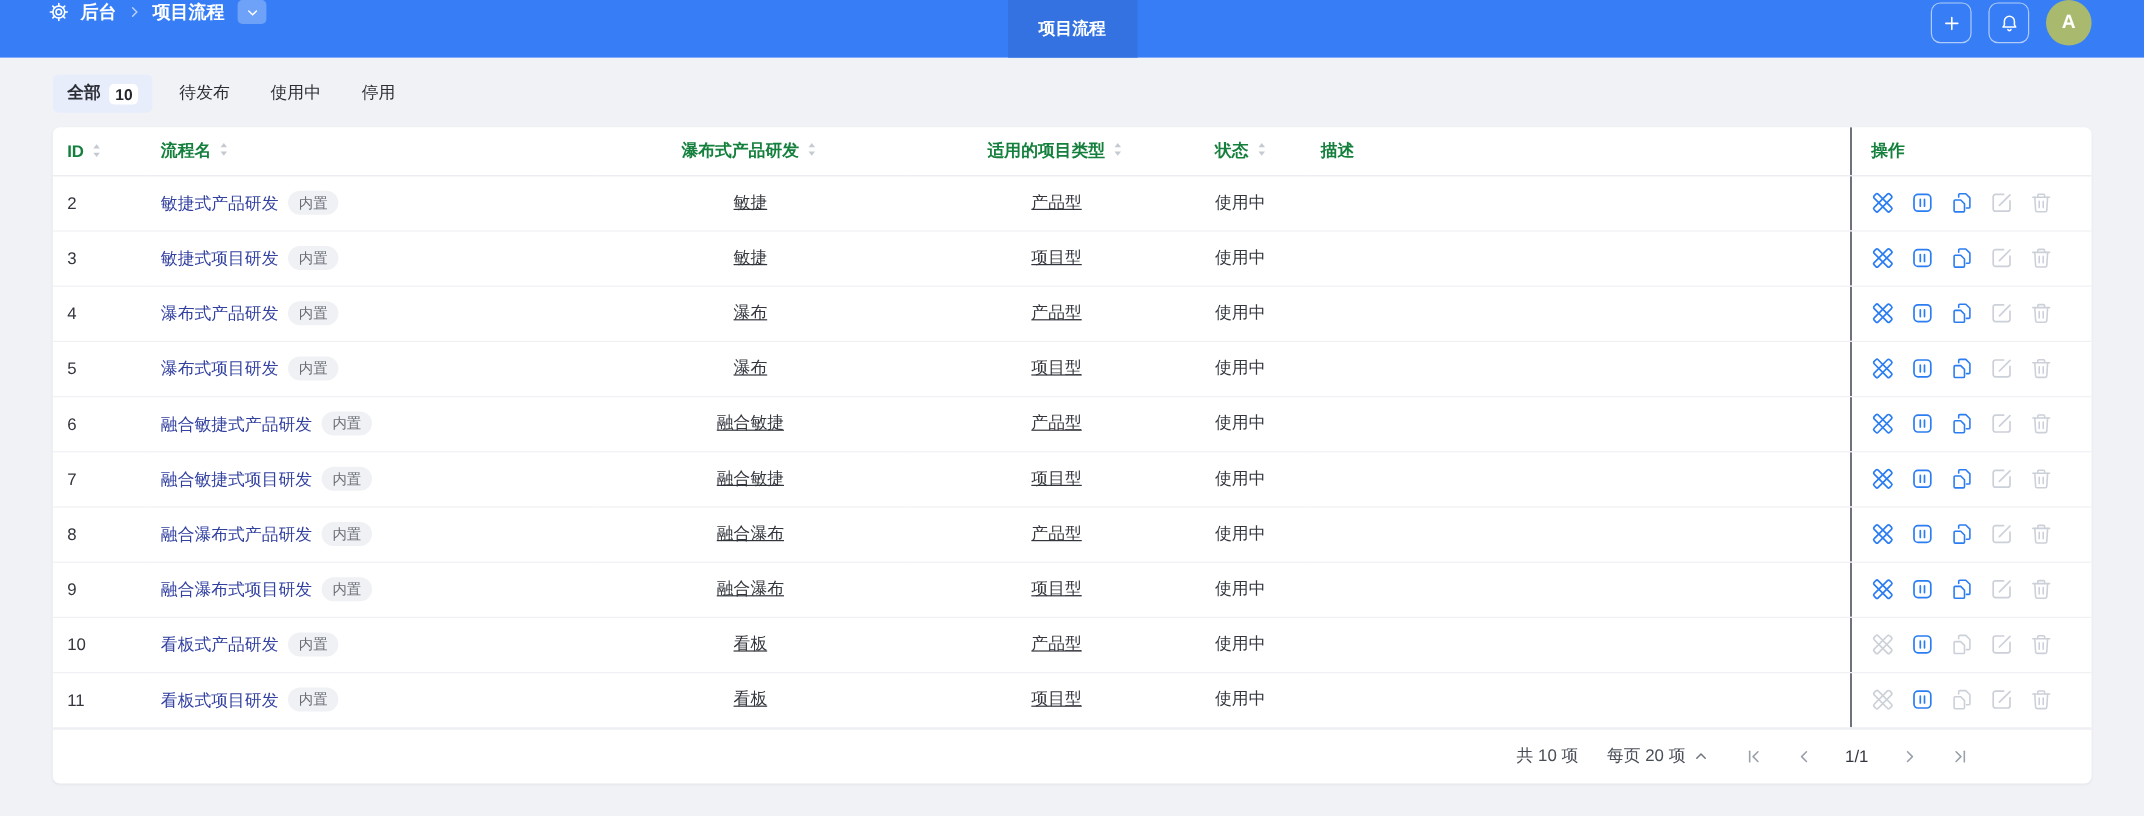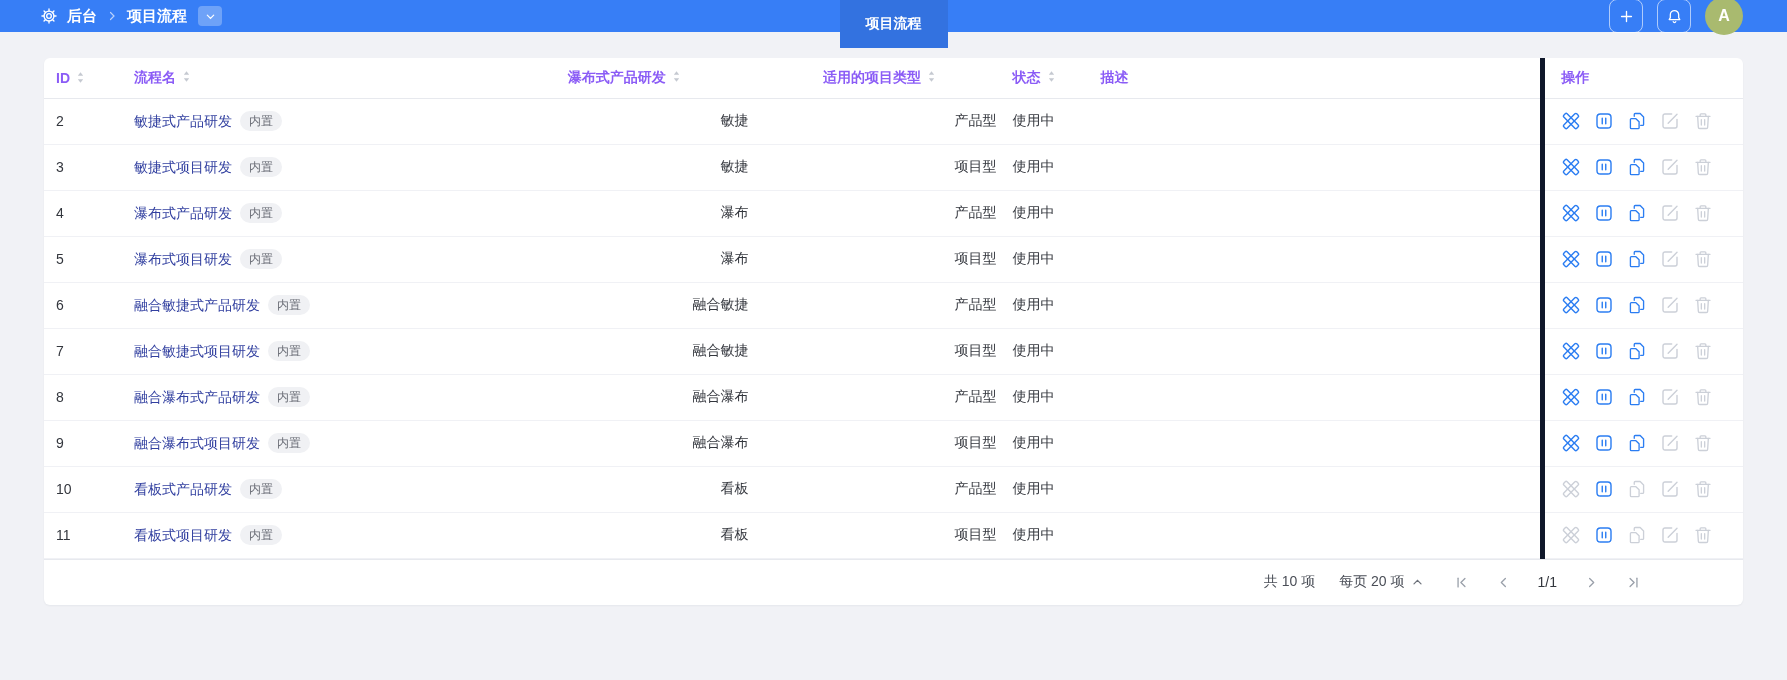--- a/index.html
+++ b/index.html
@@ -1,20 +1,20 @@
 <!DOCTYPE html>
 <html style="--c-topbar: #377EF6; --c-topbar-active-tab: #3372E0; --c-primary-button: #2E7FF2; --c-link: #3240A0; --c-action-enabled: #2B7DF2; --c-action-disabled: #CCD0D8; --c-avatar-bg: #A9BA6F; --c-active-filter-bg: #E7EDFB; --c-badge-bg: #F0F1F4;"><head>
 <meta charset="utf-8">
 <style>
   * { margin:0; padding:0; box-sizing:border-box; }
   html,body { width:1787px; height:680px; overflow:hidden; }
   body { background:#f1f2f6; font-family:"Liberation Sans","DejaVu Sans",sans-serif; font-size:14px; color:#2f3138; }
 
   
-  .topbar { position:relative; height:32px; background:var(--c-topbar,#377EF6); display:flex; align-items:center; padding:0 44px 0 40px; }
+  .topbar { position:relative; height:48px; background:var(--c-topbar,#377EF6); display:flex; align-items:flex-start; padding:0 44px 0 40px; }
   .tb-left { display:flex; align-items:center; gap:9px; color:#fff; font-weight:700; font-size:15px; }
   .tb-left svg { display:block; }
   .crumb { color:#fff; text-decoration:none; cursor:pointer; }
   .crumb-sep { opacity:.65; display:flex; }
   .dd-chip { width:24px; height:20px; margin-left:2px; border-radius:4px; background:rgba(255,255,255,.28); display:flex; align-items:center; justify-content:center; cursor:pointer; }
   .tb-center { position:absolute; left:50%; top:0; transform:translateX(-50%); height:48px; display:flex; }
   .tb-tab { height:48px; padding:0 26px; background:var(--c-topbar-active-tab,#3372E0); color:#fff; font-weight:600; font-size:14px; display:flex; align-items:center; cursor:pointer; }
   .tb-right { margin-left:auto; display:flex; align-items:center; gap:14px; }
   .tb-btn { width:34px; height:34px; border:1.5px solid rgba(255,255,255,.6); border-radius:8px; display:flex; align-items:center; justify-content:center; cursor:pointer; }
   .avatar { width:38px; height:38px; border-radius:50%; background:var(--c-avatar-bg,#A9BA6F); color:#fff; font-weight:700; font-size:16px; display:flex; align-items:center; justify-content:center; cursor:pointer; }
@@ -24,28 +24,28 @@
   .ftabs { display:flex; align-items:center; gap:10px; }
   .ftab { padding:7px 12px; border-radius:5px; color:#2c2f36; cursor:pointer; display:flex; align-items:center; gap:7px; }
   .ftab.active { background:var(--c-active-filter-bg,#E7EDFB); font-weight:700; }
   .ftab .count { background:#fff; border-radius:4px; min-width:24px; text-align:center; padding:1px 5px; font-size:13px; font-weight:700; color:#24262c; }
   .btn-create { height:36px; padding:0 18px; border:none; background:var(--c-primary-button,#2E7FF2); color:#fff; border-radius:4px; font-size:14px; font-family:inherit; display:flex; align-items:center; gap:8px; cursor:pointer; }
 
   
   .card { margin:0 44px; background:#fff; border-radius:6px; box-shadow:0 1px 2px rgba(25,31,50,.05); overflow:hidden; }
   table { width:100%; border-collapse:collapse; table-layout:fixed; }
   col.c1{width:82px} col.c2{width:368px} col.c3{width:262px} col.c4{width:248px} col.c5{width:88px} col.c6{width:450px} col.c7{width:200px}
-  thead th { height:40px; font-size:14px; font-weight:700; color:#8b5cf6; text-align:left; padding:0 8px; border-bottom:1px solid #e7e9ee; white-space:nowrap; }
+  thead th { height:40px; font-size:14px; font-weight:700; color:#15803d; text-align:left; padding:0 8px; border-bottom:1px solid #e7e9ee; white-space:nowrap; }
   thead th.center { text-align:center; }
   thead th.first { padding-left:12px; }
   th .sort { display:inline-block; vertical-align:-1px; margin-left:4px; }
   tbody td { height:46px; padding:0 8px; border-bottom:1px solid #f0f1f5; color:#33363d; white-space:nowrap; }
   tbody td.first { padding-left:12px; }
-  td.center { text-align:right; }
-  td.actions, th.actions { border-left:5px solid #0f172a; padding-left:16px; }
+  td.center { text-align:center;text-decoration:underline; }
+  td.actions, th.actions { border-left:1px solid #0f172a; padding-left:16px; }
   .flow-link { color:var(--c-link,#3240A0); font-weight:400; text-decoration:none; cursor:pointer; }
   .badge { display:inline-block; margin-left:8px; background:var(--c-badge-bg,#F0F1F4); color:#696c75; font-size:12px; font-weight:400; line-height:20px; padding:0 9px; border-radius:11px; vertical-align:1px; }
   .actwrap { display:flex; align-items:center; gap:13px; }
   .act { display:flex; width:20px; height:20px; cursor:pointer; }
   .act.on { color:var(--c-action-enabled,#2B7DF2); }
   .act.off { color:var(--c-action-disabled,#CCD0D8); cursor:default; }
   .act svg { width:20px; height:20px; display:block; }
 
   
   .tfoot { height:46px; border-top:1px solid #e7e9ee; display:flex; align-items:center; justify-content:flex-end; gap:24px; padding-right:102px; color:#4a4e57; font-size:14px; }
@@ -95,20 +95,35 @@
       <svg width="17" height="17" viewBox="0 0 24 24" fill="none" stroke="#fff" stroke-width="1.8" stroke-linecap="round" stroke-linejoin="round">
         <path d="M12 3.6a5.9 5.9 0 0 0-5.9 5.9v4.2L4.5 16.3h15l-1.6-2.6V9.5A5.9 5.9 0 0 0 12 3.6z"></path>
           <path d="M10.2 19.2a1.9 1.9 0 0 0 3.6 0"></path>
       </svg>
     </div>
     <div class="avatar">A</div>
   </div>
 </div>
 
 <div class="toolbar">
+  <div class="ftabs">
+      <div class="ftab active">
+        <span>全部</span>
+        <span class="count">10</span>
+      </div>
+      <div class="ftab">
+        <span>待发布</span>
+      </div>
+      <div class="ftab">
+        <span>使用中</span>
+      </div>
+      <div class="ftab">
+        <span>停用</span>
+      </div>
+    </div>
 </div>
 
 <div class="card">
   <table>
     <colgroup>
         <col class="c1">
         <col class="c2">
         <col class="c3">
         <col class="c4">
         <col class="c5">

